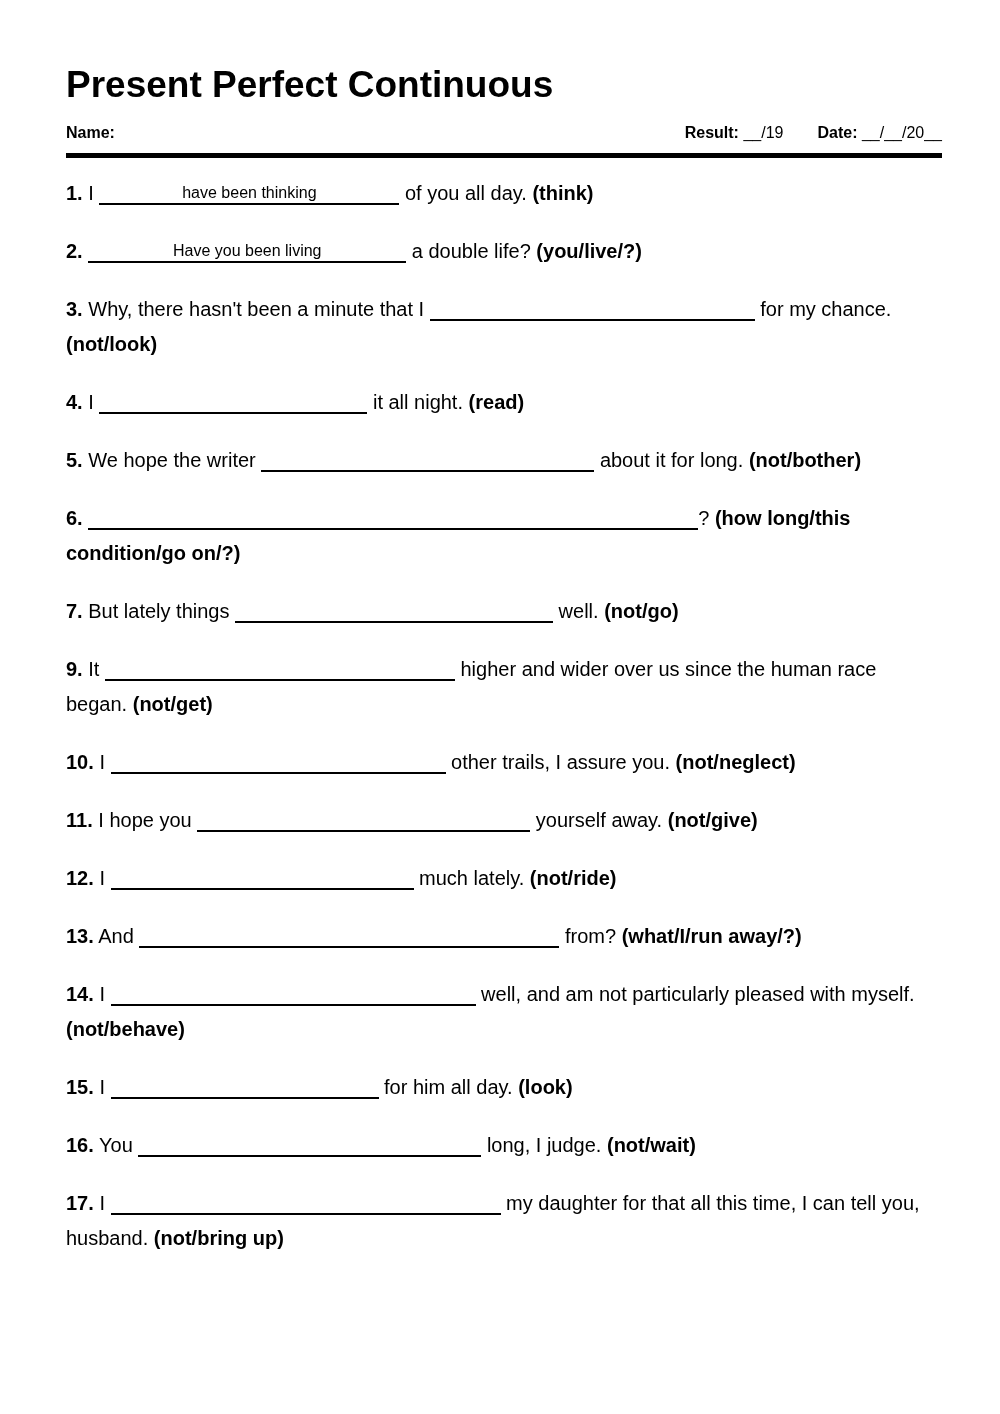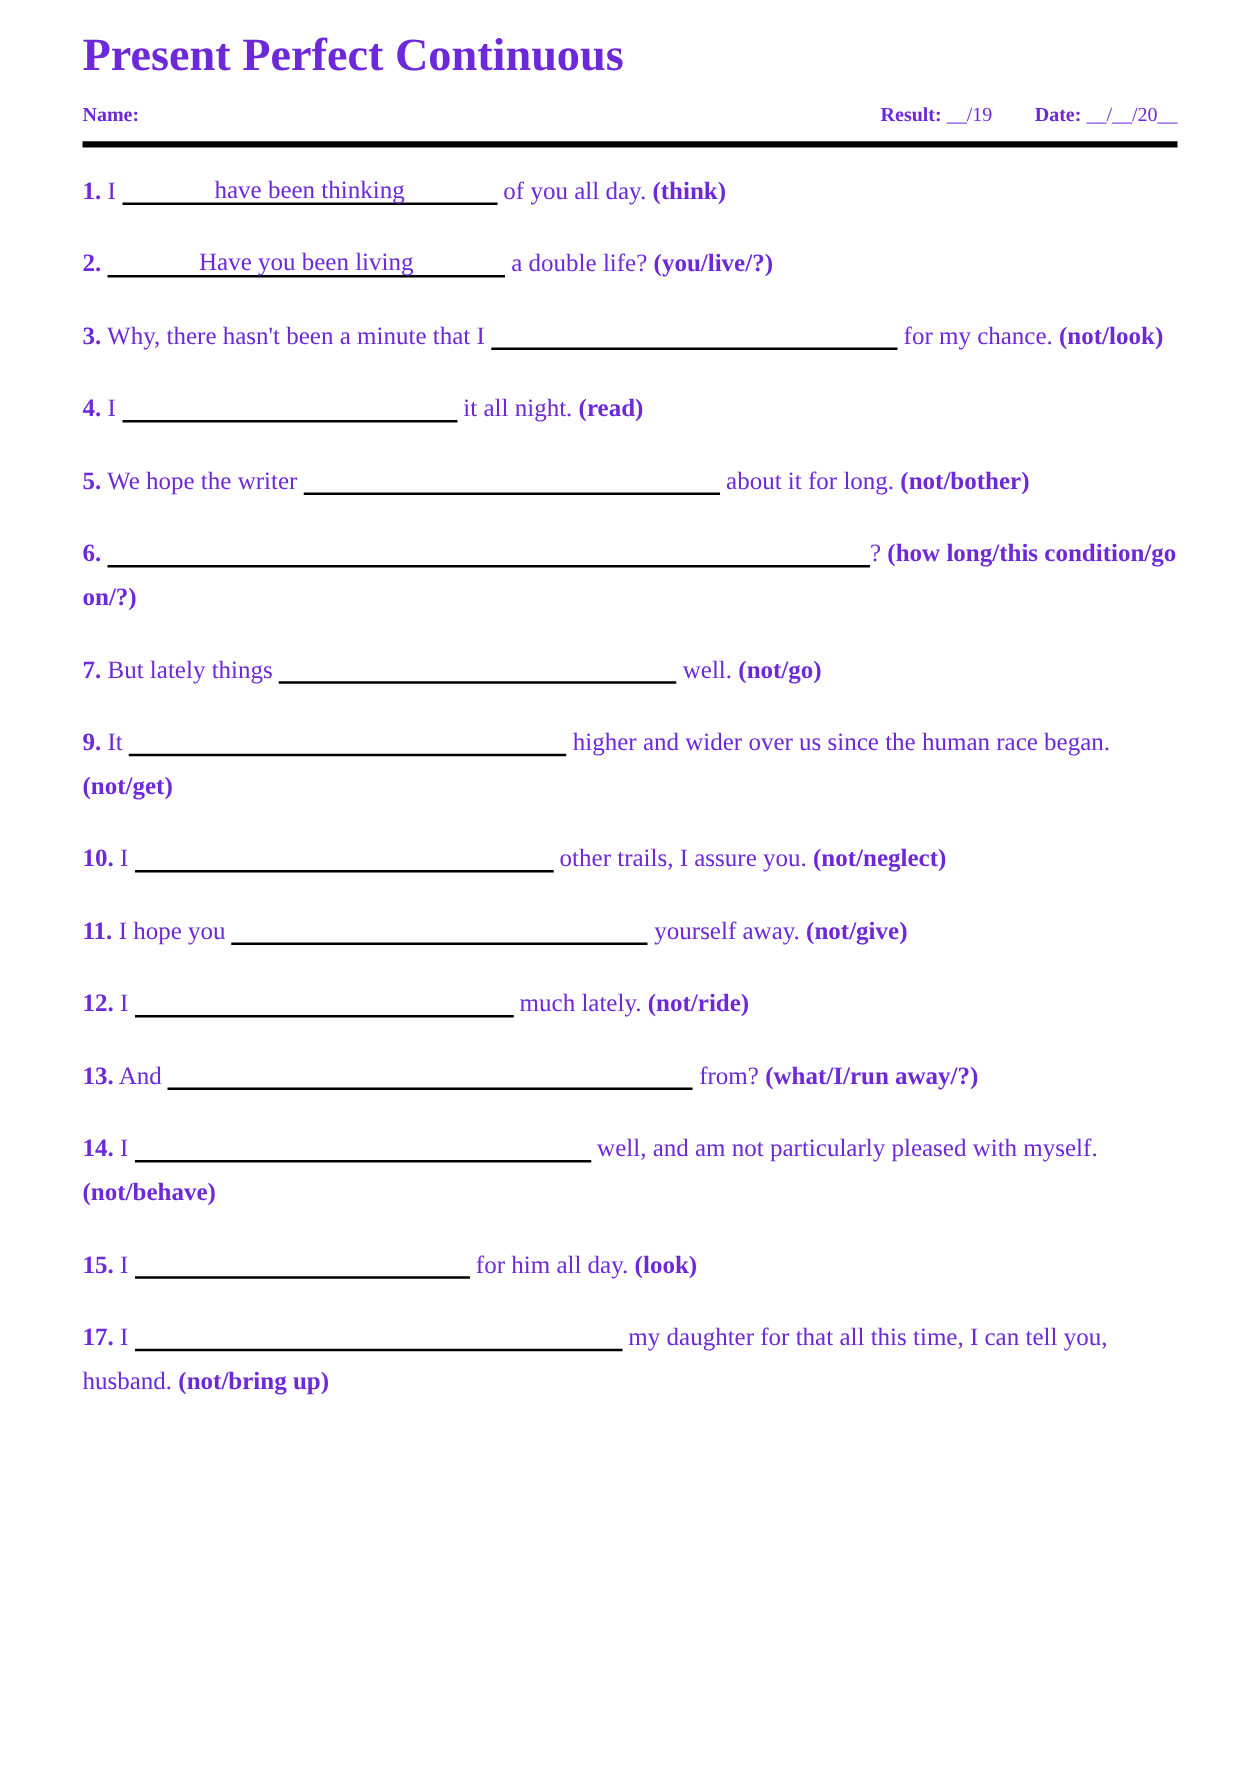--- a/index.html
+++ b/index.html
@@ -5,24 +5,24 @@
   html, body {
     margin: 0;
     padding: 0;
     background: #ffffff;
   }
   .page {
     position: relative;
     width: 1000px;
     height: 1414px;
     box-sizing: border-box;
-    padding: 24px 58px 0 66px;
+    padding: 64px 58px 0 66px;
     background: #ffffff;
-    color: #6d28d9;
-    font-family: Liberation Serif, serif;
+    color: #000000;
+    font-family: Liberation Sans, sans-serif;
     overflow: hidden;
   }
   .page-title {
     font-size: 37px;
     line-height: 1.15;
     font-weight: bold;
     margin: 0;
     letter-spacing: 0px;
   }
   .meta-row {
@@ -61,21 +61,21 @@
     height: 22px;
     border-bottom: 2px solid #000000;
     vertical-align: -5px;
   }
   .q-answer {
     position: absolute;
     left: 0;
     right: 0;
     bottom: -2px;
     text-align: center;
-    font-size: 20px;
+    font-size: 16px;
     line-height: 24px;
     white-space: nowrap;
     font-weight: normal;
   }
 </style>
 </head>
 <body>
 
 <div class="page">
 
@@ -105,16 +105,17 @@
       <p class="question"><span class="q-number">5.</span> <span class="q-pre">We hope the writer</span> <span class="q-blank" style="width: 333px;"><span class="q-answer"></span></span> <span class="q-post">about it for long.</span> <span class="q-hint">(not/bother)</span></p>
       <p class="question"><span class="q-number">6.</span> <span class="q-blank" style="width: 610px;"><span class="q-answer"></span></span><span class="q-post">?</span> <span class="q-hint">(how long/this condition/go on/?)</span></p>
       <p class="question"><span class="q-number">7.</span> <span class="q-pre">But lately things</span> <span class="q-blank" style="width: 318px;"><span class="q-answer"></span></span> <span class="q-post">well.</span> <span class="q-hint">(not/go)</span></p>
       <p class="question"><span class="q-number">9.</span> <span class="q-pre">It</span> <span class="q-blank" style="width: 350px;"><span class="q-answer"></span></span> <span class="q-post">higher and wider over us since the human race began.</span> <span class="q-hint">(not/get)</span></p>
       <p class="question"><span class="q-number">10.</span> <span class="q-pre">I</span> <span class="q-blank" style="width: 335px;"><span class="q-answer"></span></span> <span class="q-post">other trails, I assure you.</span> <span class="q-hint">(not/neglect)</span></p>
       <p class="question"><span class="q-number">11.</span> <span class="q-pre">I hope you</span> <span class="q-blank" style="width: 333px;"><span class="q-answer"></span></span> <span class="q-post">yourself away.</span> <span class="q-hint">(not/give)</span></p>
       <p class="question"><span class="q-number">12.</span> <span class="q-pre">I</span> <span class="q-blank" style="width: 303px;"><span class="q-answer"></span></span> <span class="q-post">much lately.</span> <span class="q-hint">(not/ride)</span></p>
       <p class="question"><span class="q-number">13.</span> <span class="q-pre">And</span> <span class="q-blank" style="width: 420px;"><span class="q-answer"></span></span> <span class="q-post">from?</span> <span class="q-hint">(what/I/run away/?)</span></p>
       <p class="question"><span class="q-number">14.</span> <span class="q-pre">I</span> <span class="q-blank" style="width: 365px;"><span class="q-answer"></span></span> <span class="q-post">well, and am not particularly pleased with myself.</span> <span class="q-hint">(not/behave)</span></p>
       <p class="question"><span class="q-number">15.</span> <span class="q-pre">I</span> <span class="q-blank" style="width: 268px;"><span class="q-answer"></span></span> <span class="q-post">for him all day.</span> <span class="q-hint">(look)</span></p>
+      <p class="question"><span class="q-number">16.</span> <span class="q-pre">You</span> <span class="q-blank" style="width: 343px;"><span class="q-answer"></span></span> <span class="q-post">long, I judge.</span> <span class="q-hint">(not/wait)</span></p>
       <p class="question"><span class="q-number">17.</span> <span class="q-pre">I</span> <span class="q-blank" style="width: 390px;"><span class="q-answer"></span></span> <span class="q-post">my daughter for that all this time, I can tell you, husband.</span> <span class="q-hint">(not/bring up)</span></p>
     </div>
 
 </div>
 
 </body></html>

